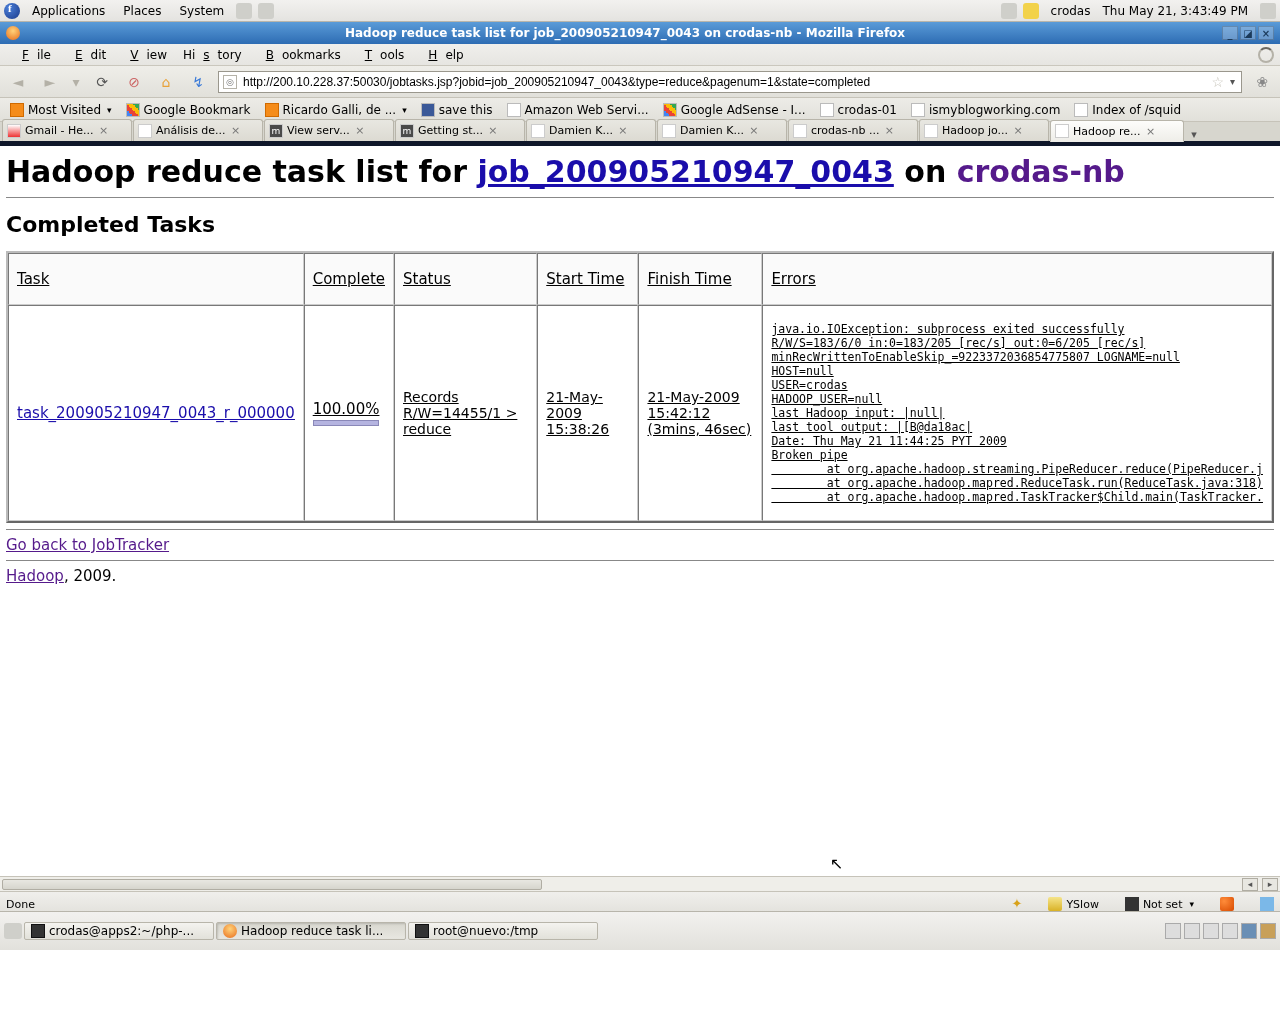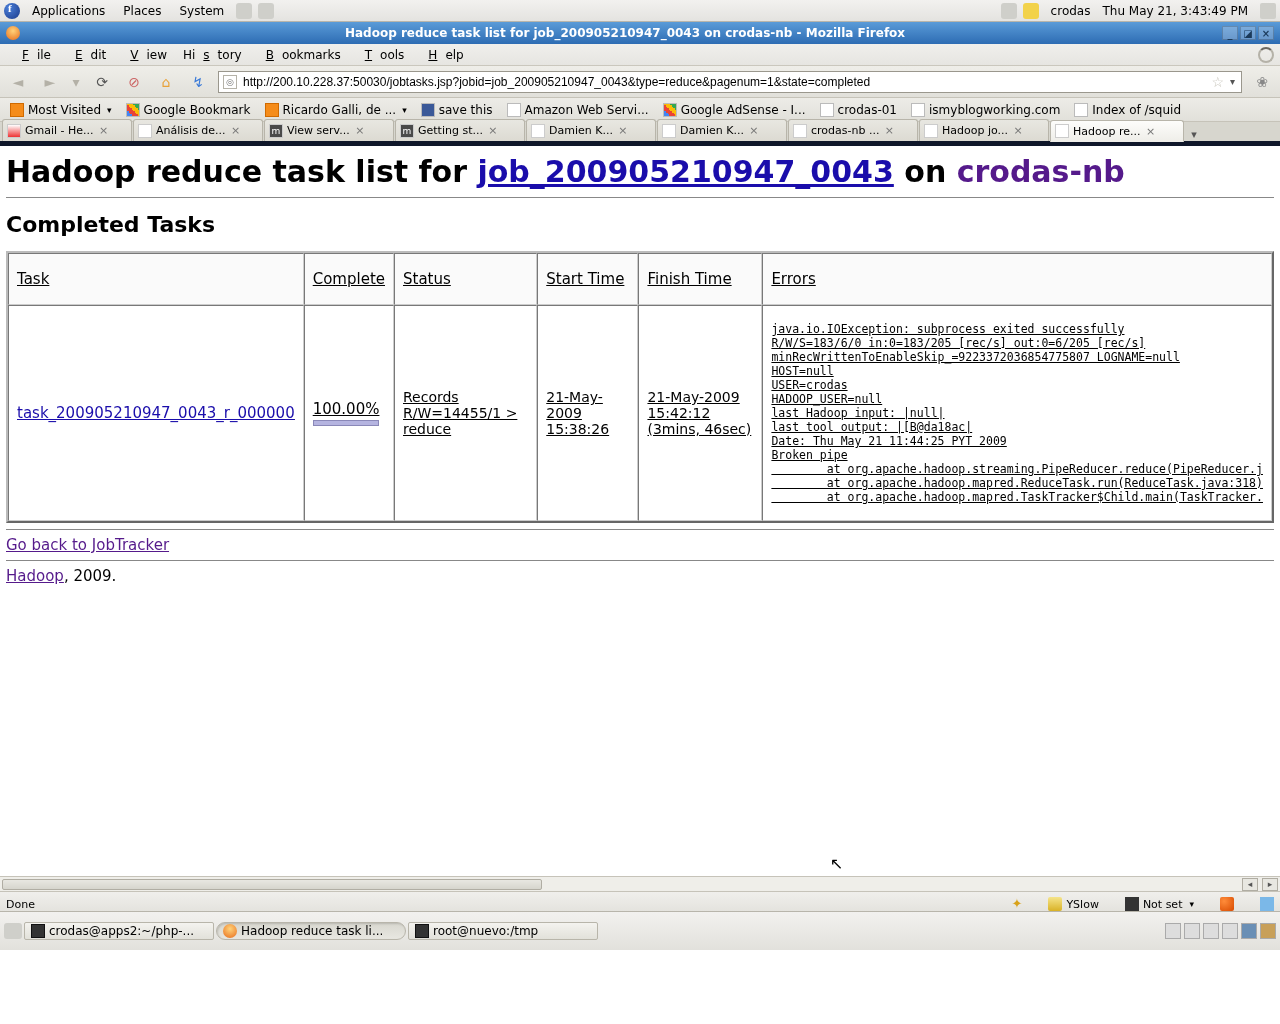--- a/index.html
+++ b/index.html
@@ -83,21 +83,21 @@
   .statusbar .sp{flex:1;}
   .sb-seg{display:flex;align-items:center;gap:4px;}
   .sb-ico{width:14px;height:14px;}
   .sb-ico.y{background:linear-gradient(#f5e48a,#d9b226);border-radius:2px;}
   .sb-ico.n{background:#333;}
   .sb-ico.fb{background:radial-gradient(circle at 30% 30%,#ff8c3a,#d84a00);border-radius:2px;}
   .sb-ico.tw{background:#7bb8e8;}
   
   .taskbar{height:39px;background:linear-gradient(#f2f1ef,#e2e1dc);border-top:1px solid #b8b5ab;display:flex;align-items:center;padding:0 4px;gap:2px;font-size:12px;}
   .tbtn{height:18px;background:linear-gradient(#f4f3ef,#e2e1da);border:1px solid #b8b5aa;border-radius:2px;display:flex;align-items:center;gap:4px;padding:0 6px;min-width:0;}
-  .tbtn.active{background:linear-gradient(#d8d7cf,#e8e7e1);box-shadow:inset 1px 1px 2px rgba(0,0,0,.15);border-radius:9px;}
+  .tbtn.active{background:linear-gradient(#d8d7cf,#e8e7e1);box-shadow:inset 1px 1px 2px rgba(0,0,0,.15);}
   .tbtn .ti2{width:14px;height:14px;background:#ccc;}
   .tbtn .ti2.term{background:#333;border:1px solid #111;}
   .tbtn .ti2.ff{background:radial-gradient(circle at 50% 35%,#ffd27a,#e86c1a);border-radius:50%;}
   .tray{margin-left:auto;display:flex;gap:3px;}
   .tray .tic{width:16px;height:16px;background:#ddd;border:1px solid #aaa;}
   a{color:#1a0dab;text-decoration:underline;cursor:default;}
   .u0{text-decoration:underline;}
   .cursor{position:absolute;left:830px;top:854px;font-size:16px;color:#000;pointer-events:none;}
 </style>
 </head>

